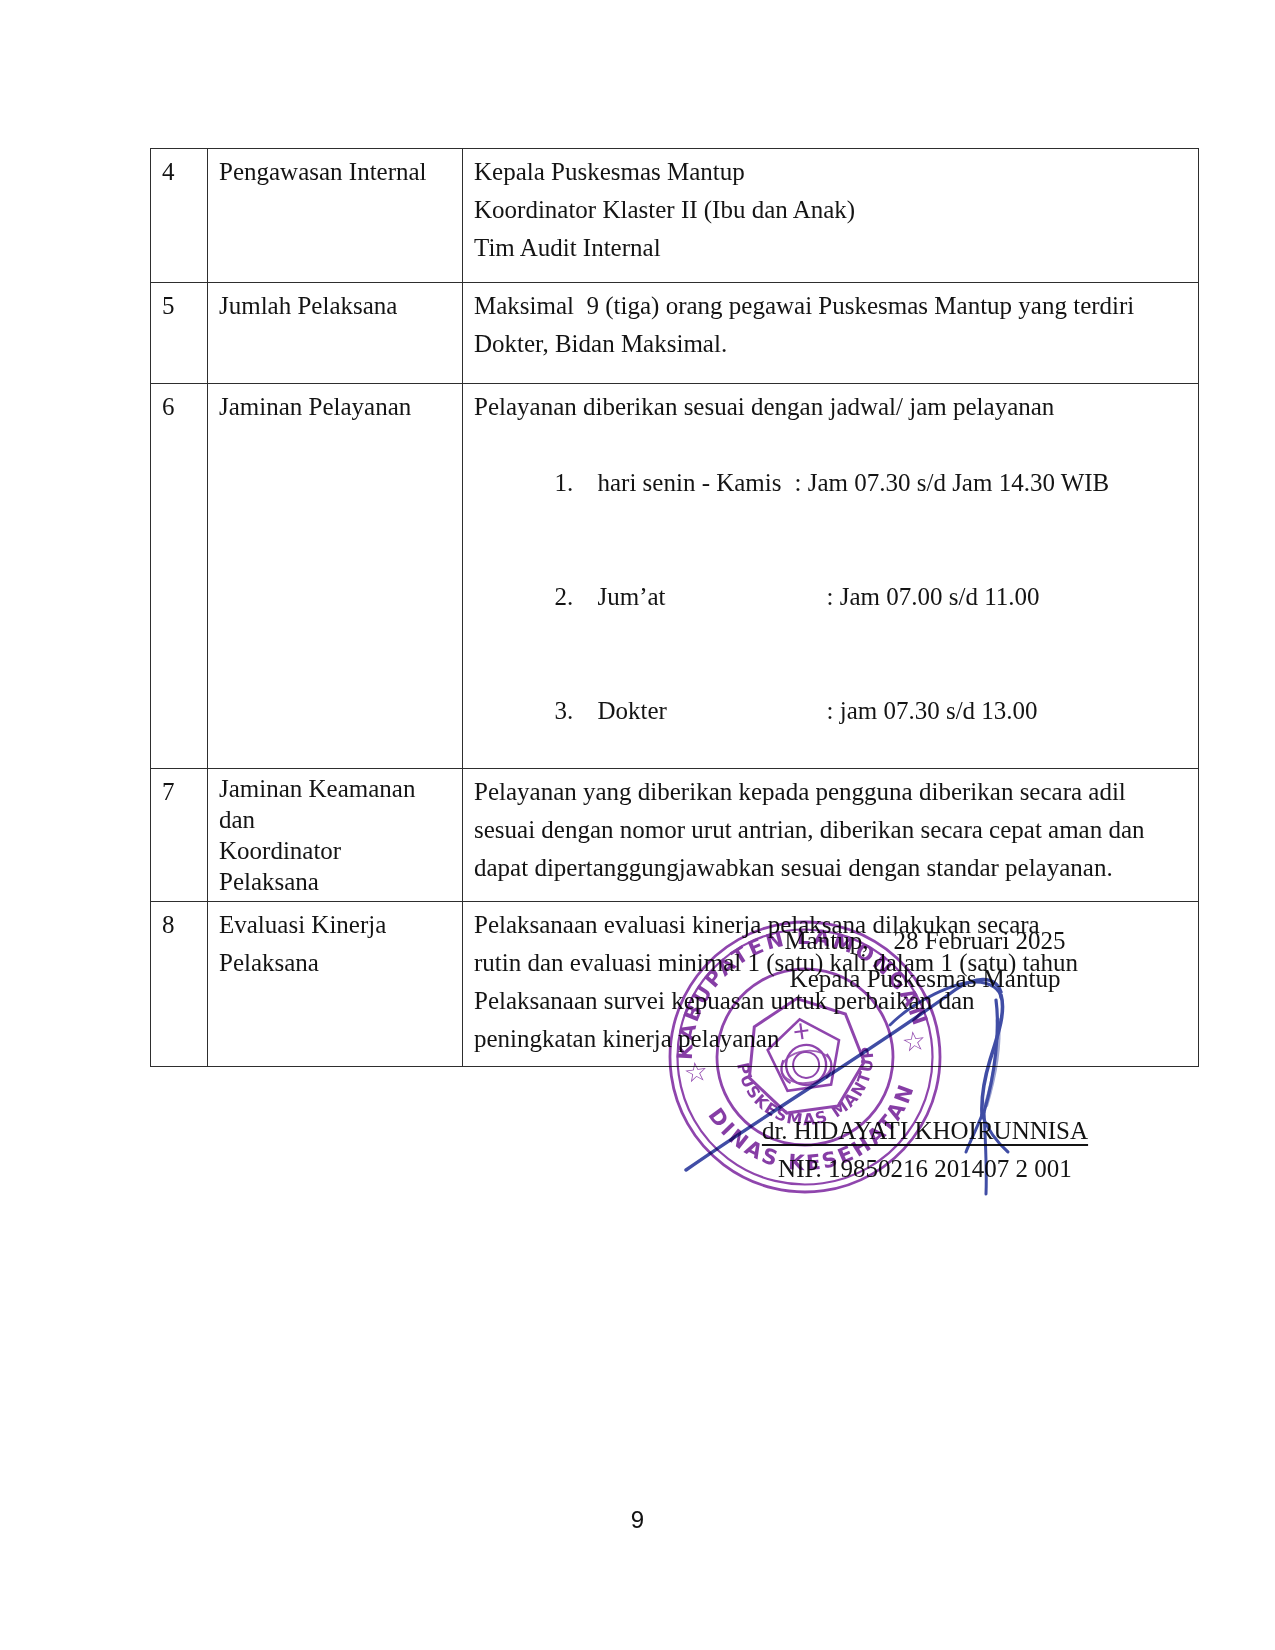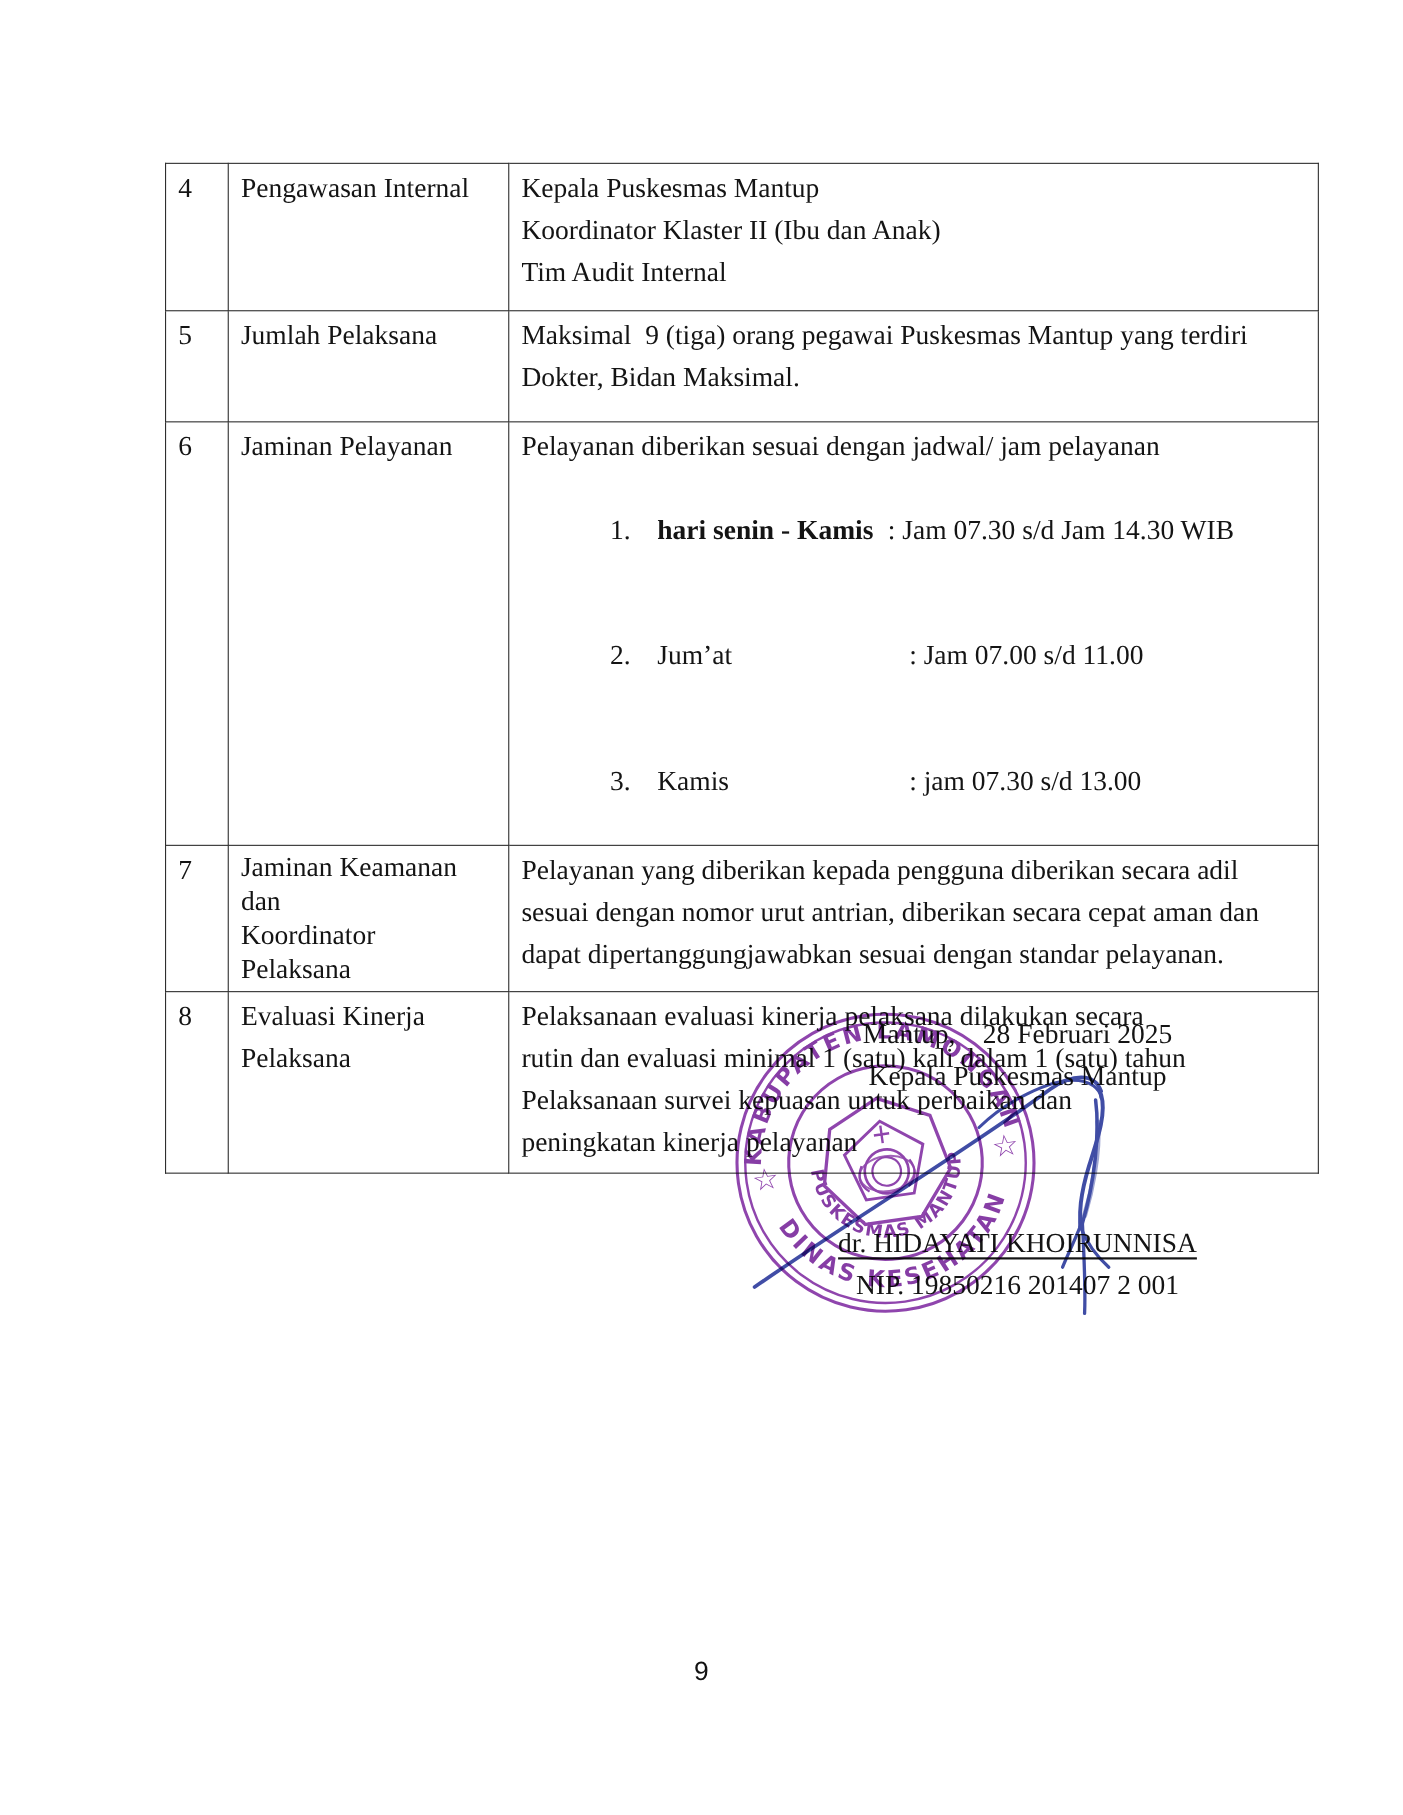--- a/index.html
+++ b/index.html
@@ -15,21 +15,21 @@
   col.c-content{width:736px;}
   tr.h134{height:134px;} tr.h101{height:101px;} tr.h166{height:166px;}
   tr.h133{height:133px;} tr.h165{height:165px;}
   .ln{white-space:pre;}
   .label-tight .ln{line-height:31px;}
 
   
   .sched{margin-left:18px;white-space:pre;line-height:38px;}
   .sched .num{display:inline-block;width:43px;}
   .sched .day{display:inline-block;width:229px;}
-  .sched.s1 .day{width:auto;padding-right:13px;font-weight:bold;}
+  .sched.s1 .day{width:auto;padding-right:13px;}
 
   
   .sig{position:absolute;left:700px;top:922px;width:450px;text-align:center;
        font-size:25px;line-height:38px;z-index:2;}
   .sig div{white-space:pre;}
   .sig .gap{height:114px;}
   .sig .name{text-decoration:underline;text-underline-offset:5px;}
 
   
   svg.stamp{position:absolute;left:655px;top:907px;z-index:3;mix-blend-mode:multiply;}
@@ -89,21 +89,21 @@
       </td>
       <td>
         <div class="ln">Pelayanan diberikan sesuai dengan jadwal/ jam pelayanan</div>
         <div class="sched s1">
           <span class="num">1.</span><span class="day">hari senin - Kamis</span><span class="time">: Jam 07.30 s/d Jam 14.30 WIB</span>
         </div>
         <div class="sched">
           <span class="num">2.</span><span class="day">Jum’at</span><span class="time">: Jam 07.00 s/d 11.00</span>
         </div>
         <div class="sched">
-          <span class="num">3.</span><span class="day">Kamis</span><span class="time">: jam 07.30 s/d 13.00</span>
+          <span class="num">3.</span><span class="day">Dokter</span><span class="time">: jam 07.30 s/d 13.00</span>
         </div>
       </td>
     </tr>
 
     <tr class="h133">
       <td class="cell-no">
             <div class="ln">7</div>
           </td>
       <td class="label-tight">
         <div class="ln">Jaminan Keamanan</div>

